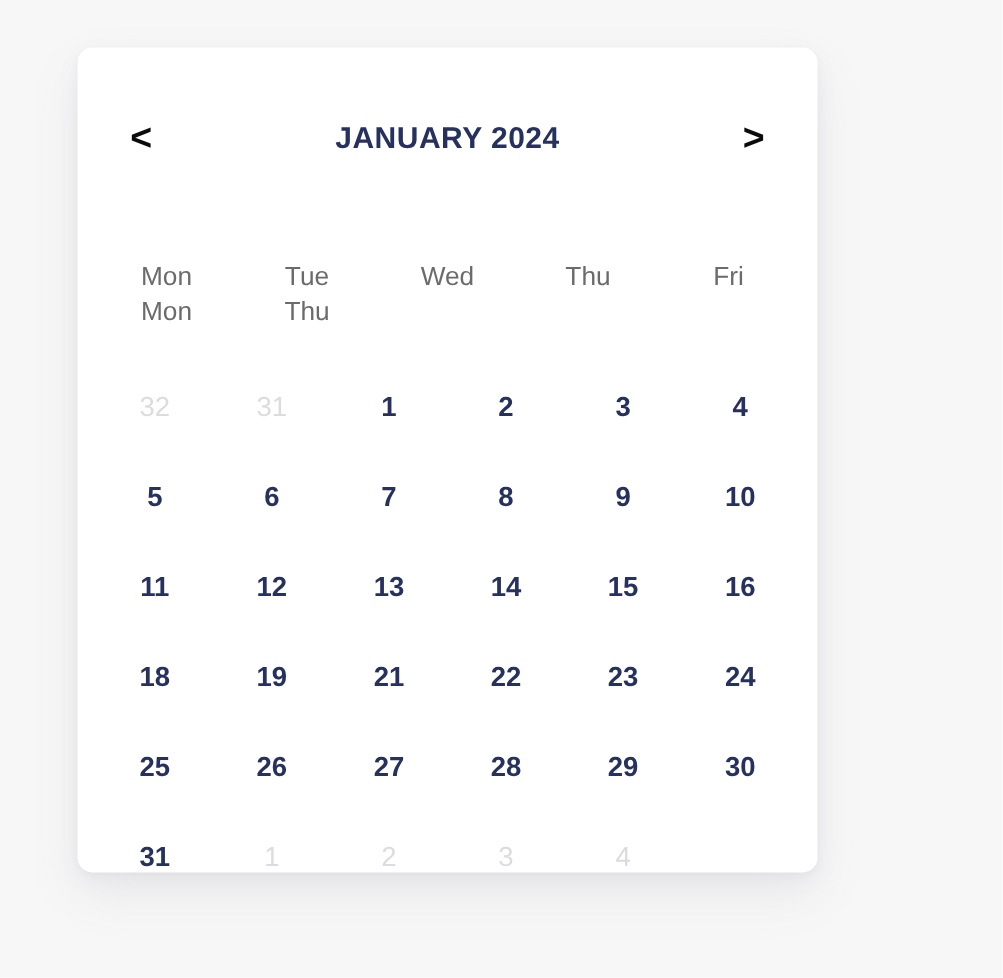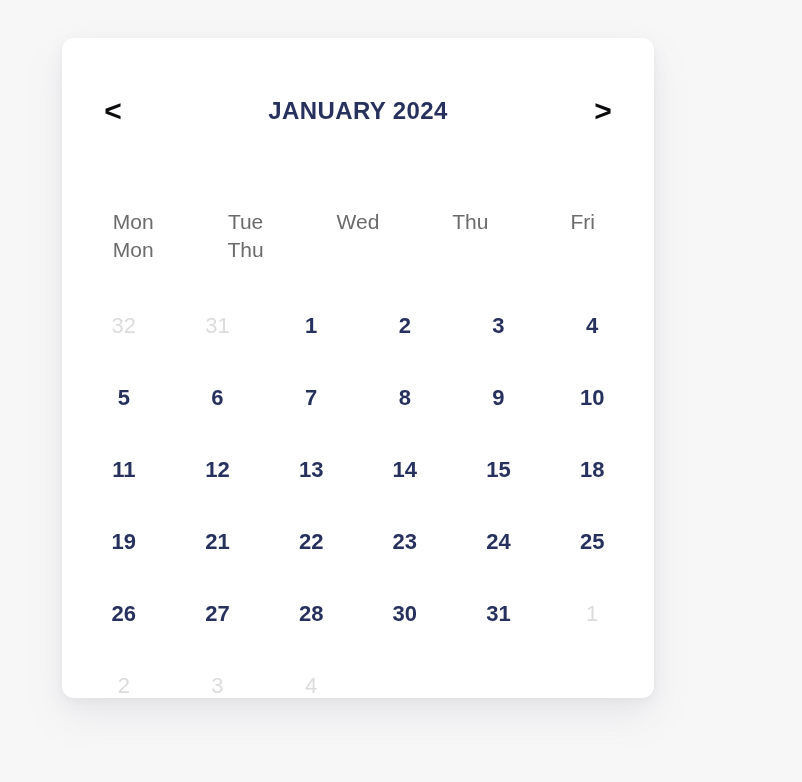--- a/index.html
+++ b/index.html
@@ -169,30 +169,32 @@
         <div class="day-cell current">6</div>
         <div class="day-cell current">7</div>
         <div class="day-cell current">8</div>
         <div class="day-cell current">9</div>
         <div class="day-cell current">10</div>
         <div class="day-cell current">11</div>
         <div class="day-cell current">12</div>
         <div class="day-cell current">13</div>
         <div class="day-cell current">14</div>
         <div class="day-cell current">15</div>
+        <div class="day-cell current">16</div>
         <div class="day-cell current">18</div>
         <div class="day-cell current">19</div>
         <div class="day-cell current">21</div>
         <div class="day-cell current">22</div>
         <div class="day-cell current">23</div>
         <div class="day-cell current">24</div>
         <div class="day-cell current">25</div>
         <div class="day-cell current">26</div>
         <div class="day-cell current">27</div>
         <div class="day-cell current">28</div>
+        <div class="day-cell current">29</div>
         <div class="day-cell current">30</div>
         <div class="day-cell current">31</div>
         <div class="day-cell muted">1</div>
         <div class="day-cell muted">2</div>
         <div class="day-cell muted">3</div>
         <div class="day-cell muted">4</div>
         <div class="day-cell empty"></div>
         <div class="day-cell empty"></div>
         <div class="day-cell empty"></div>
         <div class="day-cell empty"></div>

